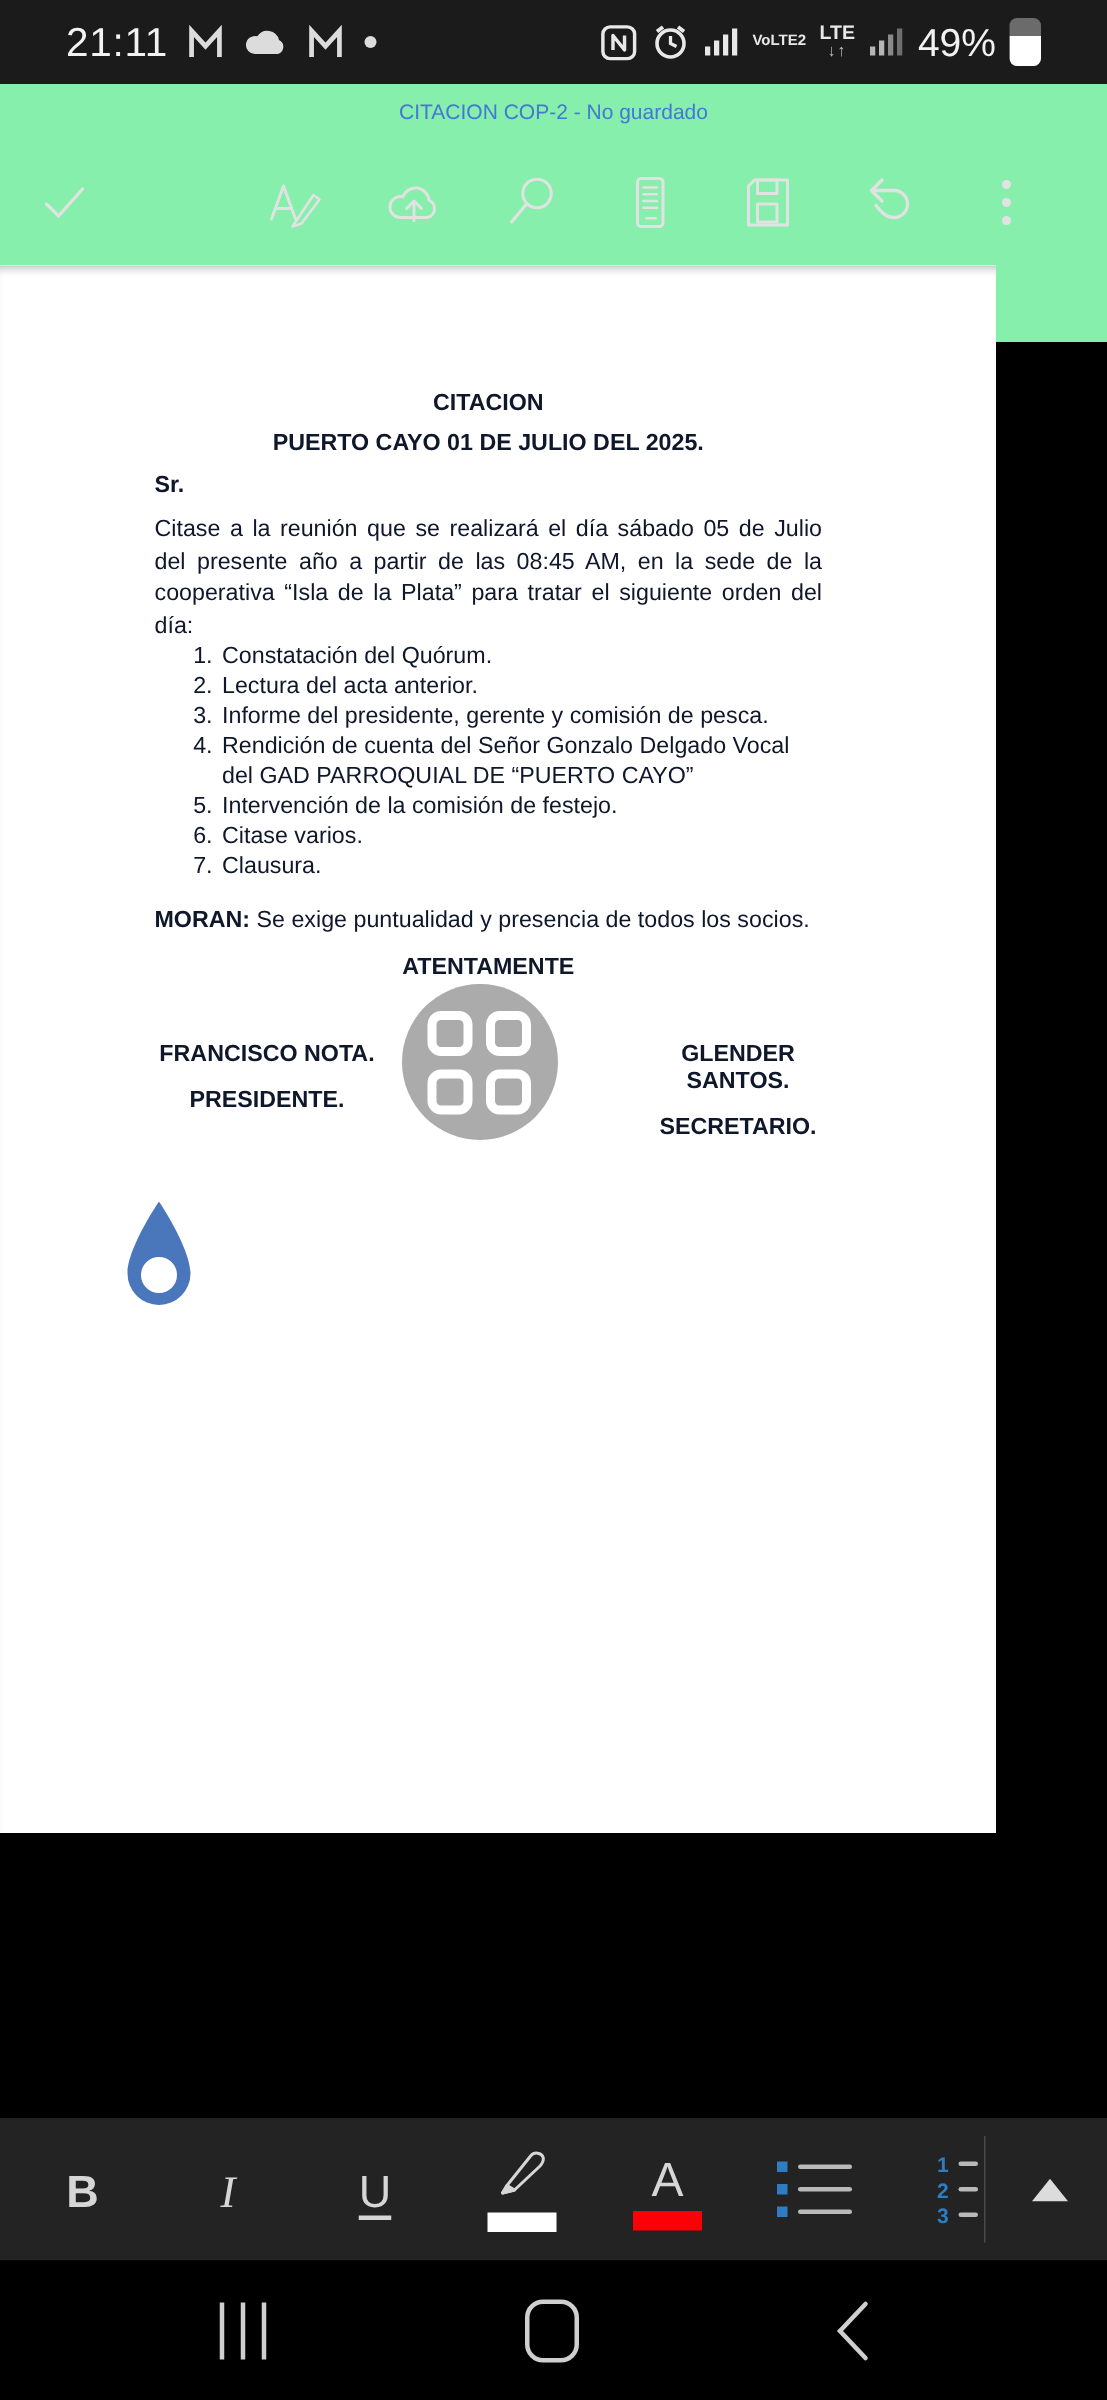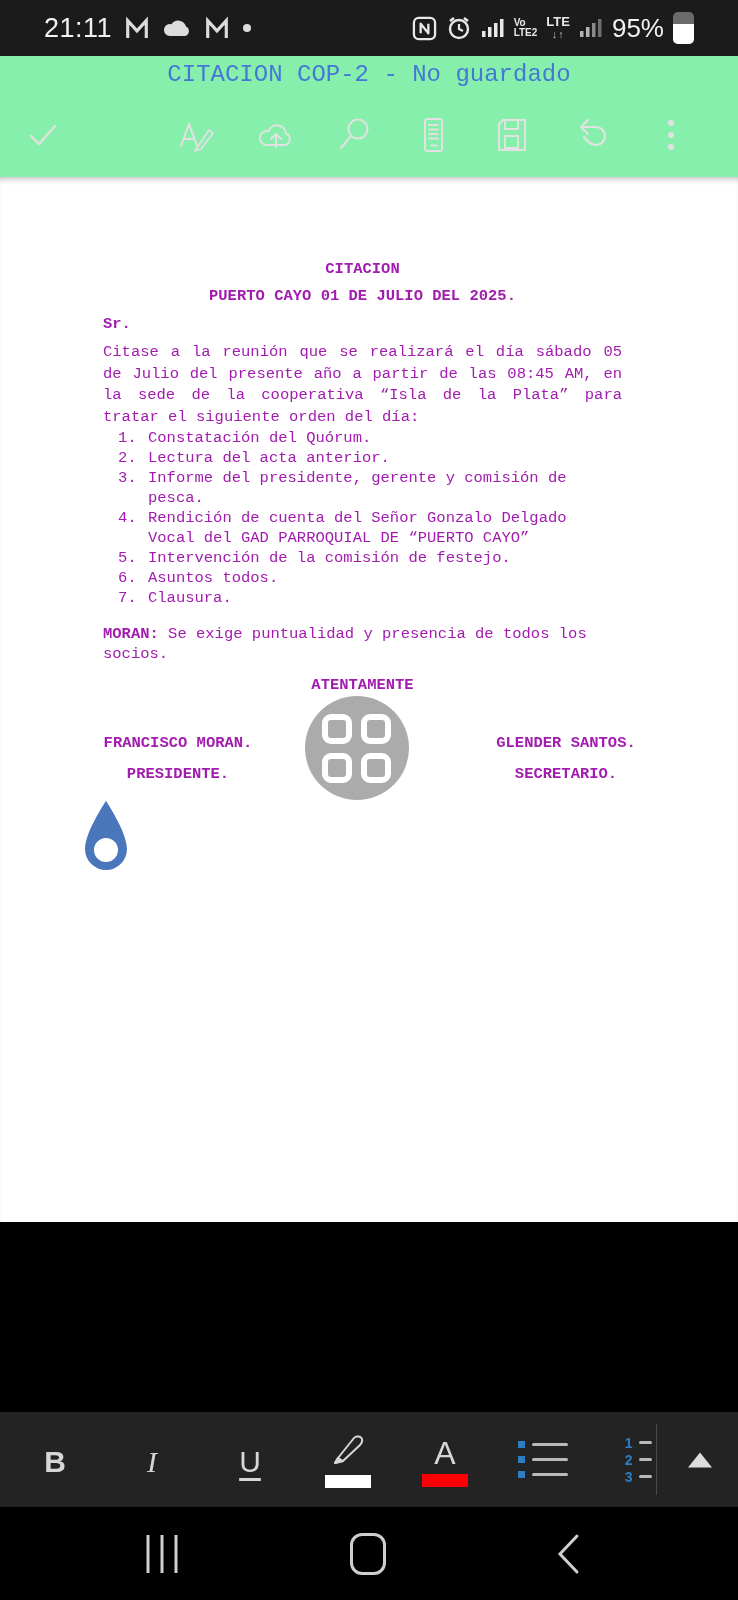--- a/index.html
+++ b/index.html
@@ -8,40 +8,40 @@
   #screen { position:relative; width:738px; height:1600px; background:#000; overflow:hidden; margin:0 auto; }
 
   
   .topblock { position:absolute; left:0; top:0; width:738px; height:228px; background:#86efac; }
   .statusbar { position:absolute; left:0; top:0; width:738px; height:56px; background:#1b1b1c;
                display:flex; align-items:center; padding:0 44px; }
   .sb-left { display:flex; align-items:center; gap:12px; }
   .sb-time { color:#f2f2f2; font-size:27px; font-weight:400; letter-spacing:0.5px; }
   .sb-right { margin-left:auto; display:flex; align-items:center; gap:9px; }
   .sb-ico { display:flex; align-items:center; }
-  .tiny-stack { display:flex; flex-direction:column; line-height:10px; color:#e8e8e8; font-size:10px; font-weight:bold; text-align:left; }
+  .tiny-stack { display:flex; flex-direction:row; line-height:10px; color:#e8e8e8; font-size:10px; font-weight:bold; text-align:left; }
   .lte-stack { display:flex; flex-direction:column; align-items:center; color:#e8e8e8; line-height:12px; }
   .lte-stack .lte-txt { font-size:13px; font-weight:bold; }
   .lte-stack .lte-arrows { font-size:11px; color:#bdbdbd; letter-spacing:1px; }
   .sb-batt-pct { color:#f2f2f2; font-size:26px; }
   .battery { width:21px; height:32px; border-radius:5px; background:#6b6b6b; position:relative; overflow:hidden; }
   .battery .fill { position:absolute; left:0; bottom:0; width:100%; height:61%; background:#fff; }
 
   .titlebar { position:absolute; left:0; top:56px; width:738px; height:36px; display:flex; align-items:center; justify-content:center; }
-  .doc-title { color:#4478d4; font-size:24px;font-family:Liberation Mono, monospace; }
+  .doc-title { color:#4478d4; font-size:14px; }
 
   .toolbar { position:absolute; left:0; top:92px; width:738px; height:85px; }
   .tb-ico { position:absolute; top:50%; transform:translate(-50%,-50%); width:44px; height:44px;
             display:flex; align-items:center; justify-content:center; }
   .tb-ico svg { stroke:#e2e2e2; fill:none; stroke-width:2; stroke-linecap:round; stroke-linejoin:round; }
 
   
-  .page { position:absolute; left:0; top:177px; width:738px; height:1045px; background:#fff;
+  .page { position:absolute; left:0; top:177px; width:664px; height:1045px; background:#fff;
           box-shadow:inset 0 6px 6px -4px rgba(0,0,0,0.25);
-          font-family:Liberation Mono, monospace; color:#a21caf; font-size:15.5px;
+          font-family:Liberation Sans, sans-serif; color:#0f172a; font-size:15.5px;
           padding:83px 116px 0 103px; }
   .doc-h { text-align:center; font-weight:bold; line-height:18px; }
   .doc-date { text-align:center; font-weight:bold; line-height:18px; margin-top:9px; }
   .doc-sr { font-weight:bold; margin-top:10px; line-height:18px; }
   .doc-p { margin-top:9px; line-height:21.5px; text-align:justify; }
   .doc-ol { padding-left:43px; line-height:20px; }
   .doc-ol li { padding-left:2px; }
   .doc-note { margin-top:16px; line-height:20px; }
   .doc-note b { font-weight:bold; }
   .doc-closing { margin-top:12px; text-align:center; font-weight:bold; }
@@ -150,21 +150,21 @@
           <span class="lte-arrows">↓↑</span>
         </span>
         <span class="sb-ico">
           <svg width="24" height="24" viewBox="0 0 24 24">
               <rect x="1" y="15" width="3.5" height="6" fill="#b5b5b5"></rect>
               <rect x="7" y="11" width="3.5" height="10" fill="#b5b5b5"></rect>
               <rect x="13" y="7" width="3.5" height="14" fill="#8a8a8a"></rect>
               <rect x="19" y="3" width="3.5" height="18" fill="#6f6f6f"></rect>
             </svg>
         </span>
-        <span class="sb-batt-pct">95%</span>
+        <span class="sb-batt-pct">49%</span>
         <span class="battery">
             <span class="fill"></span>
           </span>
       </div>
     </div>
 
     <div class="titlebar">
       <span class="doc-title">CITACION COP-2 - No guardado</span>
     </div>
 
@@ -227,39 +227,39 @@
     <div class="doc-date">PUERTO CAYO 01 DE JULIO DEL 2025.</div>
     <div class="doc-sr">Sr.</div>
     <div class="doc-p">Citase a la reunión que se realizará el día sábado 05 de Julio del presente año a partir de las 08:45 AM, en la sede de la cooperativa “Isla de la Plata” para tratar el siguiente orden del día:</div>
 
     <ol class="doc-ol">
       <li>Constatación del Quórum.</li>
       <li>Lectura del acta anterior.</li>
       <li>Informe del presidente, gerente y comisión de pesca.</li>
       <li>Rendición de cuenta del Señor Gonzalo Delgado Vocal del GAD PARROQUIAL DE “PUERTO CAYO”</li>
       <li>Intervención de la comisión de festejo.</li>
-      <li>Asuntos todos.</li>
+      <li>Citase varios.</li>
       <li>Clausura.</li>
     </ol>
 
     <div class="doc-note"><b>MORAN:</b><span> Se exige puntualidad y presencia de todos los socios.</span></div>
 
     <div class="doc-closing">ATENTAMENTE</div>
 
     <div class="sig-row">
       <div class="app-badge">
         <div class="badge-grid">
             <span></span>
             <span></span>
             <span></span>
             <span></span>
           </div>
       </div>
       <div class="sig-left">
-        <div>FRANCISCO MORAN.</div>
+        <div>FRANCISCO NOTA.</div>
         <div class="sig-role">PRESIDENTE.</div>
       </div>
       <div class="sig-right">
         <div>GLENDER SANTOS.</div>
         <div class="sig-role">SECRETARIO.</div>
       </div>
     </div>
 
     <span class="drop-shape">
       <svg width="46" height="74" viewBox="0 0 46 74">

